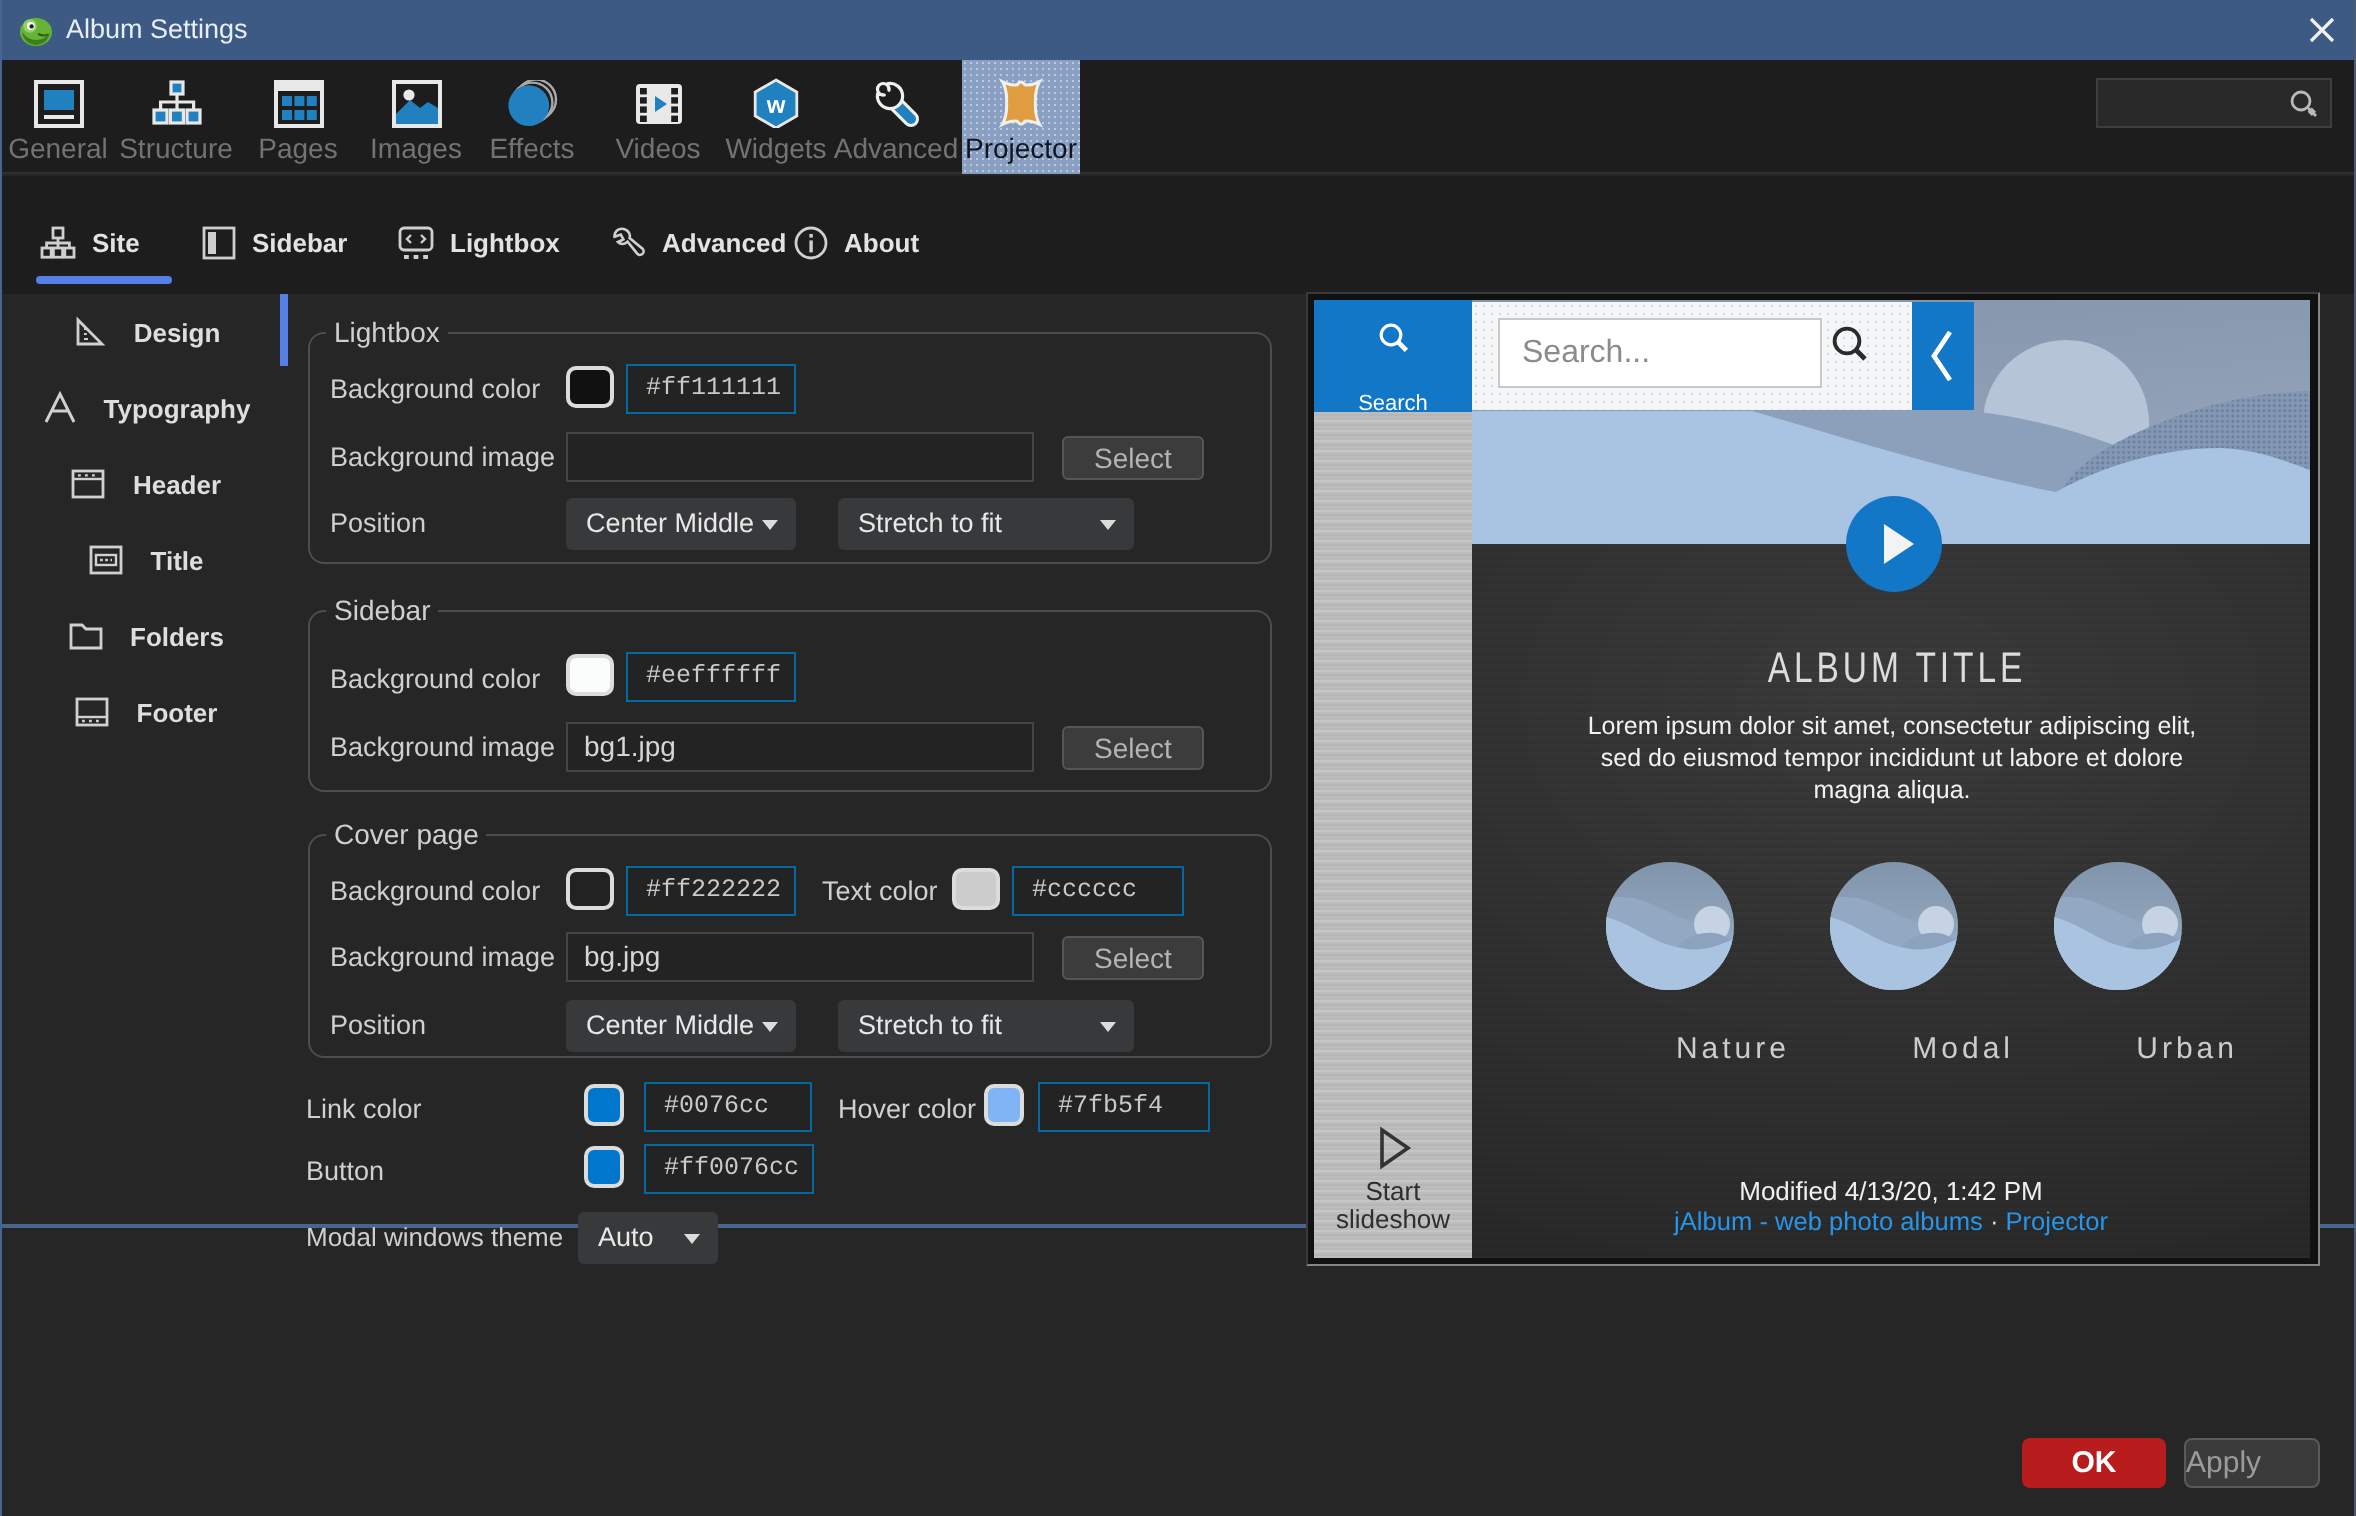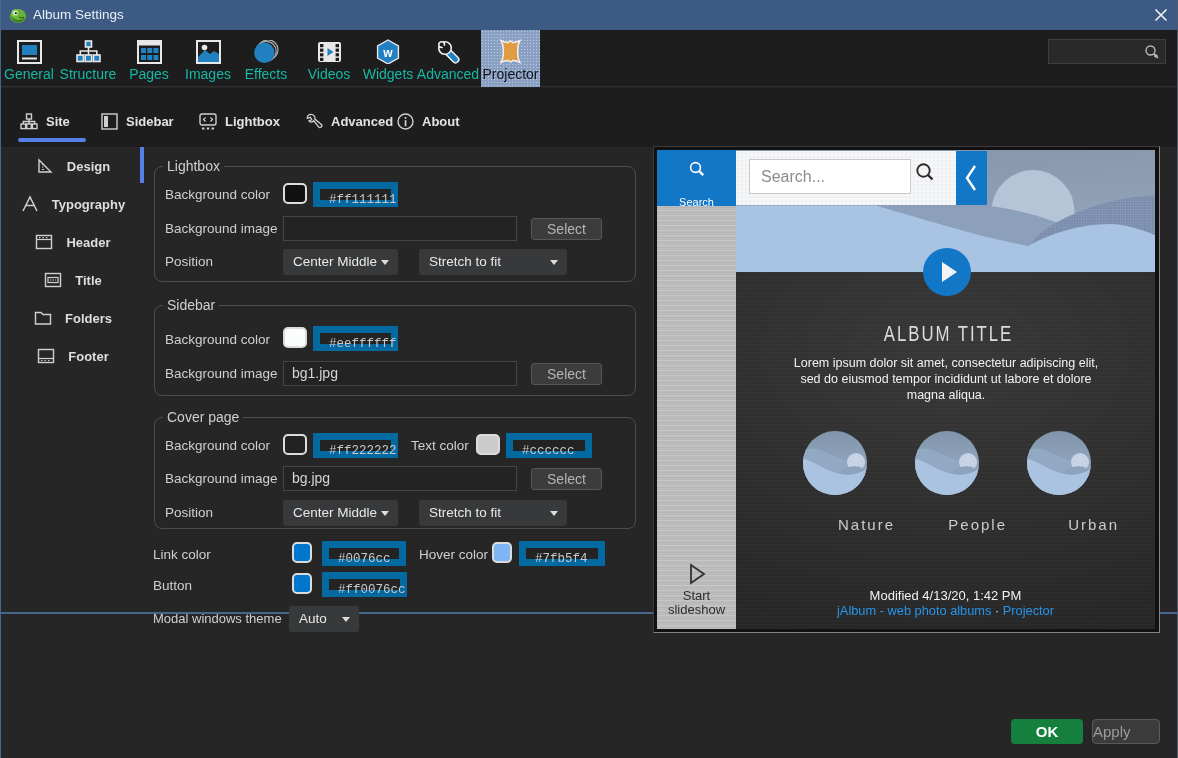--- a/index.html
+++ b/index.html
@@ -7,40 +7,40 @@
 #bl,#br,#bb{position:absolute;background:#46658f}
 #bl{left:0;top:0;width:1px;height:758px}#br{right:0;top:0;width:1px;height:758px;background:#4e5a70}#bb{left:0;bottom:0;width:1178px;height:2px}
 
 #titlebar{position:absolute;left:1px;top:0;width:1176px;height:30px;background:#3c5a84}
 #titlebar .ttl{position:absolute;left:32px;top:7px;color:#e9eef5;font-size:13.5px}
 #closex{position:absolute;right:8px;top:7px;width:16px;height:16px}
 
 #toolbar{position:absolute;left:1px;top:30px;width:1176px;height:57px;background:#1d1d1d;border-bottom:1px solid #303030}
 .titem{position:absolute;top:0;height:57px;display:flex;flex-direction:column;align-items:center}
 .titem .ico{margin-top:9px;height:25px;display:flex;align-items:center;justify-content:center}
-.titem .lbl{margin-top:3px;font-size:14px;color:#14b8a6;line-height:15px}
+.titem .lbl{margin-top:3px;font-size:14px;color:#737373;line-height:15px}
 .titem.sel{background:#8aa0c2;background-image:radial-gradient(rgba(230,238,248,.55) 0.6px, transparent 0.7px);background-size:3px 3px}
 .titem.sel .lbl{color:#10151d}
 #tsearch{position:absolute;left:1047px;top:9px;width:118px;height:25px;background:#292929;border:1px solid #3e3e3e}
 #tsearch svg{position:absolute;right:5px;top:4px}
 
 #tabbar{position:absolute;left:1px;top:88px;width:1176px;height:59px;background:#1d1d1d}
 .tab{position:absolute;top:25px;display:flex;align-items:center;gap:8px;color:#e3e3e3;font-size:13px;font-weight:bold}
 #tabul{position:absolute;left:17px;top:50px;width:68px;height:4px;border-radius:2px;background:#567fe8}
 
 #sidenav{position:absolute;left:0;top:147px;width:140px;height:611px}
 .nitem{position:absolute;left:0;width:140px;height:38px;display:flex;align-items:center;justify-content:center;gap:13px;color:#dedede;font-size:13px;font-weight:bold;padding-left:6px}
 #nind{position:absolute;left:140px;top:147px;width:4px;height:36px;background:#567fe8}
 
 #form{position:absolute;left:0;top:147px;width:653px;height:611px;color:#cfcfcf;font-size:13.5px}
 .grp{position:absolute;left:154px;width:482px;border:1px solid #4d4d4d;border-radius:8px}
 .grp .leg{position:absolute;left:8px;top:-9px;background:#262626;padding:0 4px;font-size:14px;color:#cfcfcf}
 .rowlbl{position:absolute;white-space:nowrap}
 .swatch{position:absolute;width:24px;height:21px;border:2px solid #dcdcdc;border-radius:5px}
-.hexfield{position:absolute;height:25px;background:#232323;border:7px solid #0369a1;font-family:"Liberation Mono",monospace;font-size:12.5px;color:#c9c9c9;line-height:23px;padding-left:9px}
+.hexfield{position:absolute;height:25px;background:#232323;border:1px solid #0369a1;font-family:"Liberation Mono",monospace;font-size:12.5px;color:#c9c9c9;line-height:23px;padding-left:9px}
 .tfield{position:absolute;height:25px;background:#232323;border:1px solid #454545;font-size:14px;color:#d6d6d6;line-height:23px;padding-left:8px}
 .dd{position:absolute;height:26px;background:#37393b;border-radius:3px;color:#e8e8e8;font-size:13.5px;line-height:26px;padding-left:10px}
 .dd:after{content:"";position:absolute;right:9px;top:11px;border-left:4.5px solid transparent;border-right:4.5px solid transparent;border-top:5.5px solid #dcdcdc}
 .selbtn{position:absolute;width:71px;height:22px;background:#3c3c3c;border:1px solid #565656;border-radius:3px;color:#b4b4b4;font-size:14px;text-align:center;line-height:20px}
 
 #preview{position:absolute;left:653px;top:146px;width:507px;height:487px;background:#111111;border-style:solid;border-width:1px;border-color:#3a3a3a #858585 #858585 #3a3a3a}
 #pc{position:absolute;left:3px;top:3px;width:498px;height:479px}
 #psidebar{position:absolute;left:0;top:0;width:79px;height:479px;background:#bdbdbd;background-image:repeating-linear-gradient(180deg,rgba(255,255,255,.13) 0 1px,rgba(0,0,0,0) 1px 2px,rgba(0,0,0,.04) 2px 3px,rgba(0,0,0,0) 3px 4px,rgba(0,0,0,.025) 4px 5px)}
 #pbluesearch{position:absolute;left:0;top:0;width:79px;height:56px;background:#1377c8;color:#fff;text-align:center}
 #pbluesearch div{margin-top:46px;font-size:11px}
@@ -51,21 +51,21 @@
 #pbody{position:absolute;left:79px;top:122px;width:419px;height:357px;background:#313131;background-image:radial-gradient(ellipse 130% 100% at 50% 22%,rgba(255,255,255,.04),rgba(0,0,0,.26)),repeating-linear-gradient(180deg,rgba(255,255,255,.015) 0 1px,transparent 1px 3px,rgba(0,0,0,.05) 3px 4px)}
 #pplay{position:absolute;left:266px;top:98px;width:48px;height:48px}
 #ptitle{position:absolute;left:82px;top:172px;width:419px;text-align:center;color:#dcdcdc;font-size:21.5px;letter-spacing:2.5px;transform:scaleX(0.78)}
 #plorem{position:absolute;left:129px;top:205px;width:320px;text-align:center;color:#f2f2f2;font-size:12.5px;line-height:16px;white-space:nowrap}
 .pcirc{position:absolute;top:281px;width:64px;height:64px}
 .pclbl{position:absolute;top:366px;width:120px;text-align:right;color:#cccccc;font-size:15px;letter-spacing:2px}
 #pmod{position:absolute;left:79px;top:438px;width:419px;text-align:center;color:#f0f0f0;font-size:13px}
 #plink{position:absolute;left:79px;top:453px;width:419px;text-align:center;color:#2795e9;font-size:12.8px}
 #pslideshow{position:absolute;left:0;top:413px;width:79px;text-align:center;color:#2e2e2e;font-size:13px;line-height:14.5px}
 
-#okbtn{position:absolute;left:1011px;top:719px;width:72px;height:25px;background:#15803d;border-radius:4px;color:#fff;font-size:15px;font-weight:bold;text-align:center;line-height:25px}
+#okbtn{position:absolute;left:1011px;top:719px;width:72px;height:25px;background:#b91c1c;border-radius:4px;color:#fff;font-size:15px;font-weight:bold;text-align:center;line-height:25px}
 #applybtn{position:absolute;left:1092px;top:719px;width:68px;height:25px;background:#3b3b3b;border:1px solid #5a5a5a;border-radius:4px;color:#9b9b9b;font-size:15px;text-align:left;line-height:23px}
 </style></head>
 <body>
 <div id="win">
 <div id="bl"></div>
     <div id="br"></div>
     <div id="bb"></div>
 
 <div id="titlebar">
   <svg style="position:absolute;left:8px;top:6px" width="18" height="18" viewBox="0 0 18 18">
@@ -433,21 +433,21 @@
             <g clip-path="url(#cc)">
       <rect width="64" height="64" fill="url(#csky)"></rect>
       <path d="M0,18.5 C8,16.5 16,17.5 26,22.5 C38,28.5 50,33 64,35 L64,64 L0,64 Z" fill="#93a8c2"></path>
       <circle cx="53" cy="31" r="9" fill="#c5d3e4"></circle>
       <path d="M36,42 C42,35.5 52,34 58,36.5 C61,38 63,39.5 64,41 L64,48 L36,48 Z" fill="#8da2bd"></path>
       <path d="M0,27.5 C6,29 12,32 20,36.5 C30,42 40,44.5 48,43.5 C54,42.8 59,40.5 64,38.5 L64,64 L0,64 Z" fill="#a9c3e1"></path>
     </g>
           </svg>
   </div>
   <div class="pclbl" style="left:118px">Nature</div>
-  <div class="pclbl" style="left:230px">People</div>
+  <div class="pclbl" style="left:230px">Modal</div>
   <div class="pclbl" style="left:342px">Urban</div>
   <div id="pmod">Modified 4/13/20, 1:42 PM</div>
   <div id="plink">jAlbum - web photo albums <span style="color:#ddd">·</span> Projector</div>
   <div id="pslideshow"><svg width="20" height="22" viewBox="0 0 20 22">
             <path d="M4,2 L17,11 L4,20 Z" fill="none" stroke="#333" stroke-width="1.8"></path>
           </svg><br>Start<br>slideshow</div>
  </div>
 </div>
 
 <div id="okbtn">OK</div>

